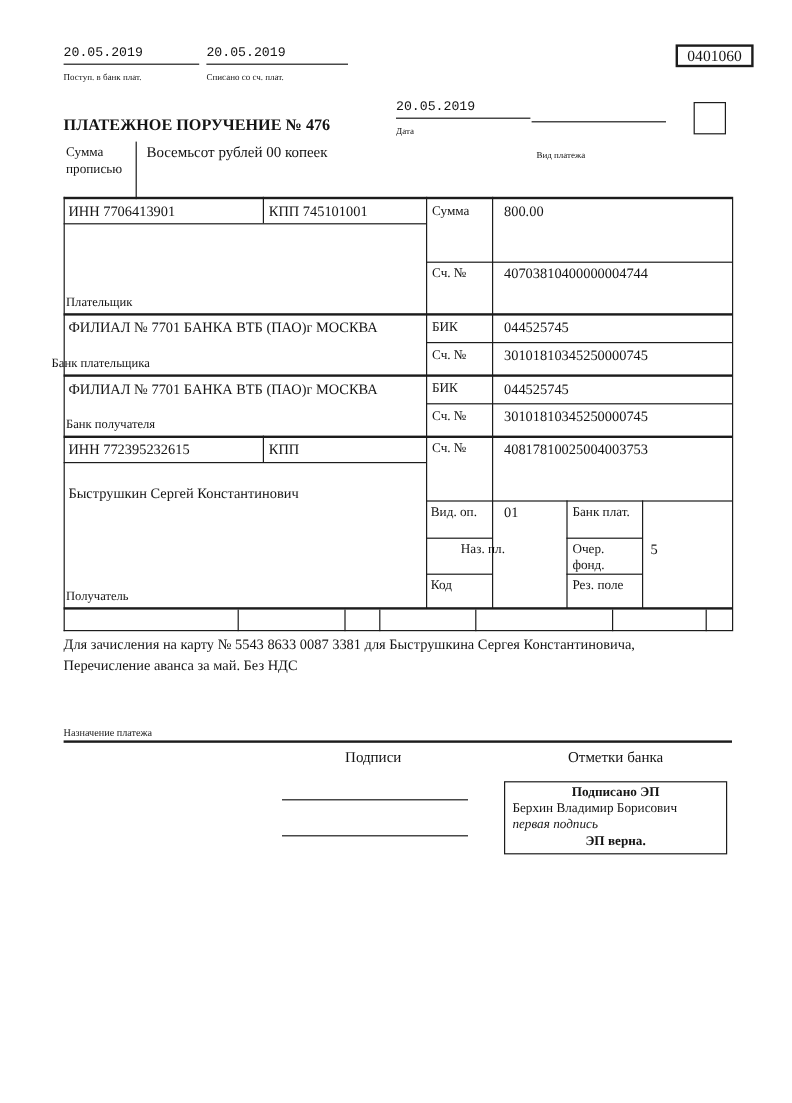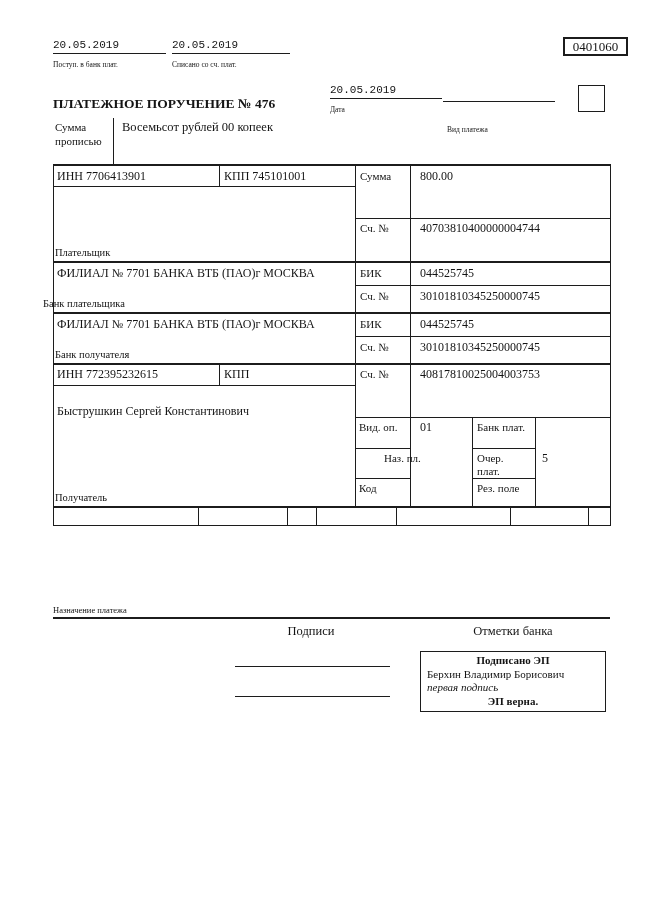--- a/index.html
+++ b/index.html
@@ -110,25 +110,27 @@
   <div class="txt" style="left:224px;top:367px;">КПП</div>
   <div class="cell-lbl" style="left:360px;top:368px;">Сч. №</div>
   <div class="txt" style="left:420px;top:367px;">40817810025004003753</div>
   <div class="txt" style="left:57px;top:404px;">Быструшкин Сергей Константинович</div>
   <div class="lbl" style="left:55px;top:492px;">Получатель</div>
 
   <div class="cell-lbl" style="left:359px;top:421px;">Вид. оп.</div>
   <div class="txt" style="left:420px;top:420px;">01</div>
   <div class="cell-lbl" style="left:477px;top:421px;width:50px;line-height:13px;">Банк плат.</div>
   <div class="cell-lbl" style="left:352px;top:452px;margin-left:32px;">Наз. пл.</div>
-  <div class="cell-lbl" style="left:477px;top:452px;width:50px;line-height:13px;">Очер. плат.</div>
+  <div class="cell-lbl" style="left:477px;top:452px;width:50px;line-height:13px;">Очер. фонд.</div>
   <div class="txt" style="left:542px;top:451px;">5</div>
   <div class="cell-lbl" style="left:359px;top:482px;">Код</div>
   <div class="cell-lbl" style="left:477px;top:482px;width:55px;">Рез. поле</div>
 
+  <div class="txt" style="left:53px;top:529px;width:560px;line-height:16.5px;">Для зачисления на карту № 5543 8633 0087 3381 для Быструшкина Сергея Константиновича,
+Перечисление аванса за май. Без НДС</div>
   <div class="sm" style="left:53px;top:605px;font-size:8.5px;text-align:center;">Назначение платежа</div>
   <div class="ln" style="left:53px;top:617px;width:557px;height:2px;"></div>
 
   <div class="txt center" style="left:420px;top:624px;width:186px;font-size:12.5px;">Отметки банка</div>
   <div class="txt center" style="left:232px;top:624px;width:158px;font-size:12.5px;">Подписи</div>
 
   <div class="ln" style="left:235px;top:666px;width:155px;height:1px;"></div>
   <div class="ln" style="left:235px;top:696px;width:155px;height:1px;"></div>
 
 

